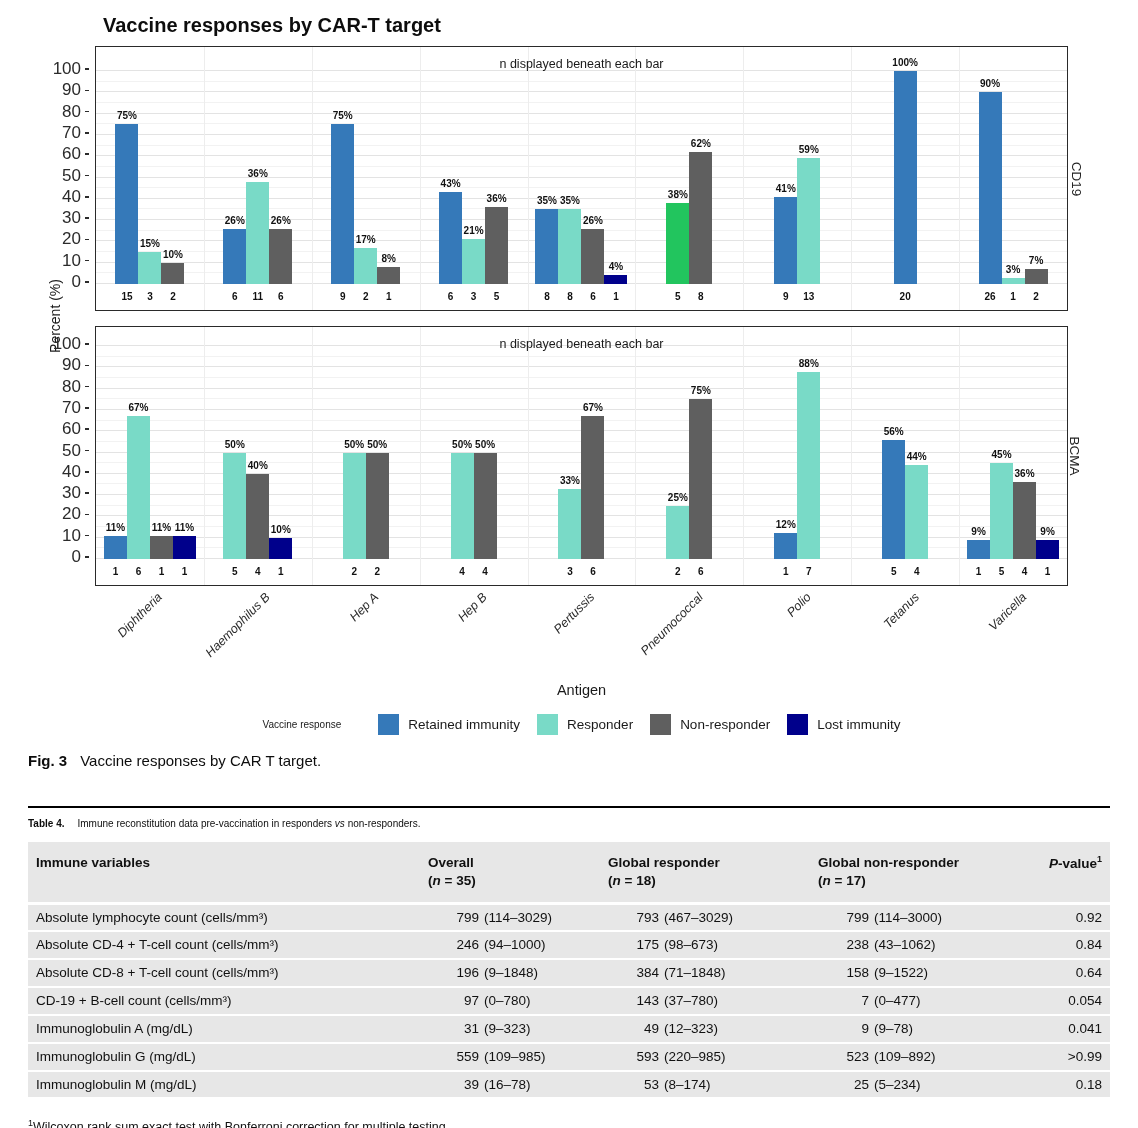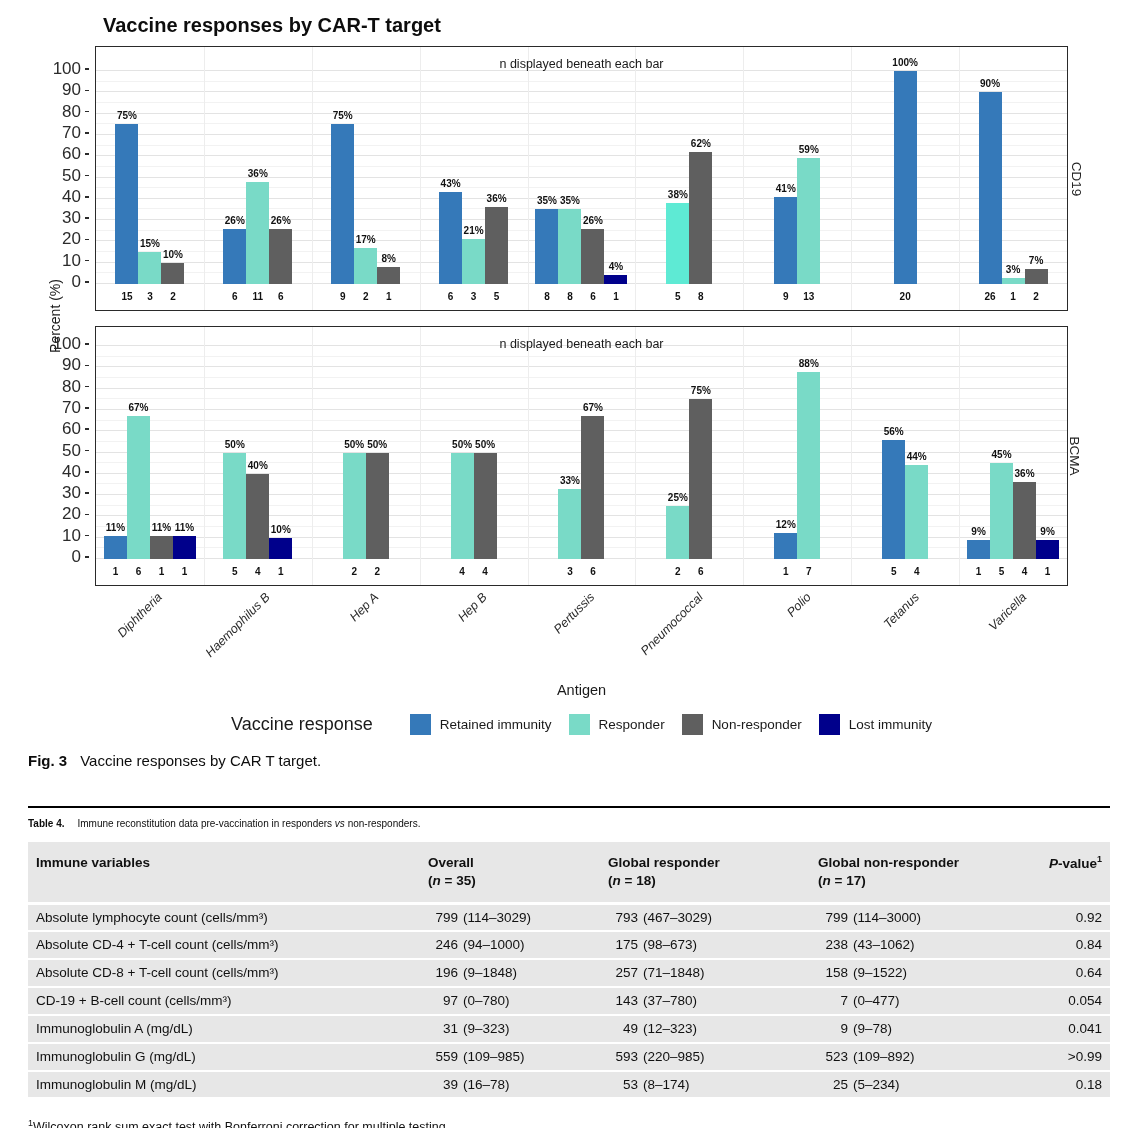--- a/index.html
+++ b/index.html
@@ -28,41 +28,41 @@
   .nlab { position:absolute; top:calc(100% + 7px); left:50%; transform:translateX(-50%);
           font-size:10px; font-weight:bold; color:#111; }
   .strip { position:absolute; right:-27px; top:50%; transform:translateY(-50%) rotate(90deg);
            font-size:13.5px; color:#1f1f1f; }
   .xlabels { position:relative; width:973px; height:94px; }
   .xanchor { position:absolute; top:0; width:0; }
   .xanchor > span { position:absolute; top:4px; right:0; transform-origin:100% 0; transform:rotate(-45deg);
                     font-size:12.5px; font-style:italic; color:#2b2b2b; white-space:nowrap; }
   .xlab { width:973px; text-align:center; font-size:14.5px; color:#1a1a1a; margin-top:2px; }
   .legend { width:973px; display:flex; justify-content:center; align-items:center; gap:17px; margin-top:16px; }
-  .legend-title { font-size:18px; color:#1a1a1a; margin-right:20px; }
+  .legend-title { font-size:10px; color:#1a1a1a; margin-right:20px; }
   .legend-item { display:flex; align-items:center; gap:9px; }
   .swatch { width:21px; height:21px; }
   .legend-label { font-size:13.5px; color:#1a1a1a; }
   .caption { margin:17px 0 0 28px; font-size:15px; color:#0d0d0d; }
   .cap-label { font-weight:bold; margin-right:13px; }
 
   
   .table-section { position:absolute; left:28px; top:806px; width:1082px; }
   .rule { border-top:2px solid #000; }
   .tbl-title { padding-top:10px; font-size:10px; color:#0d0d0d; }
   .tbl-label { font-weight:bold; margin-right:13px; }
   .tbl { margin-top:13px; font-size:13.5px; }
   .trow { display:grid; grid-template-columns:392px 180px 210px 200px 1fr; background:#e7e7e7;
           border-bottom:2px solid #fff; align-items:center; }
   .thead { font-weight:bold; border-bottom:3px solid #fff; padding:8px 0; }
   .thead .cell { align-self:start; }
   .trow .cell { padding:4px 0 4px 8px; line-height:1.32; }
   .trow .cell.pcol { text-align:right; padding-right:8px; }
   .hsub { display:block; font-weight:bold; }
-  .vcell { display:flex; }
+  .vcell { display:flex;margin-left:21px; }
   .vnum { display:inline-block; min-width:30px; text-align:right; }
   .vrange { margin-left:5px; }
   .footnote { margin-top:19px; font-size:12.5px; color:#111; }
   sup { font-size:9px; }
 </style>
 </head>
 <body>
 
 <div class="page">
 
@@ -182,21 +182,21 @@
               <div class="bar" style="height: 55.38px; background: rgb(95, 95, 95);">
                 <span class="pct">26%</span>
                 <span class="nlab">6</span>
               </div>
               <div class="bar" style="height: 8.52px; background: rgb(0, 0, 139);">
                 <span class="pct">4%</span>
                 <span class="nlab">1</span>
               </div>
             </div>
             <div class="group" style="left: 55.5556%;">
-              <div class="bar" style="height: 80.94px; background: #5eead4;">
+              <div class="bar" style="height: 80.94px; background: #22c55e;">
                 <span class="pct">38%</span>
                 <span class="nlab">5</span>
               </div>
               <div class="bar" style="height: 132.06px; background: rgb(95, 95, 95);">
                 <span class="pct">62%</span>
                 <span class="nlab">8</span>
               </div>
             </div>
             <div class="group" style="left: 66.6667%;">
               <div class="bar" style="height: 87.33px; background: rgb(53, 121, 185);">
@@ -501,21 +501,21 @@
         <div class="trow">
           <div class="cell">Absolute CD-8 + T-cell count (cells/mm³)</div>
           <div class="cell">
             <span class="vcell">
               <span class="vnum">196</span>
               <span class="vrange">(9–1848)</span>
             </span>
           </div>
           <div class="cell">
             <span class="vcell">
-              <span class="vnum">257</span>
+              <span class="vnum">384</span>
               <span class="vrange">(71–1848)</span>
             </span>
           </div>
           <div class="cell">
             <span class="vcell">
               <span class="vnum">158</span>
               <span class="vrange">(9–1522)</span>
             </span>
           </div>
           <div class="cell pcol">0.64</div>

